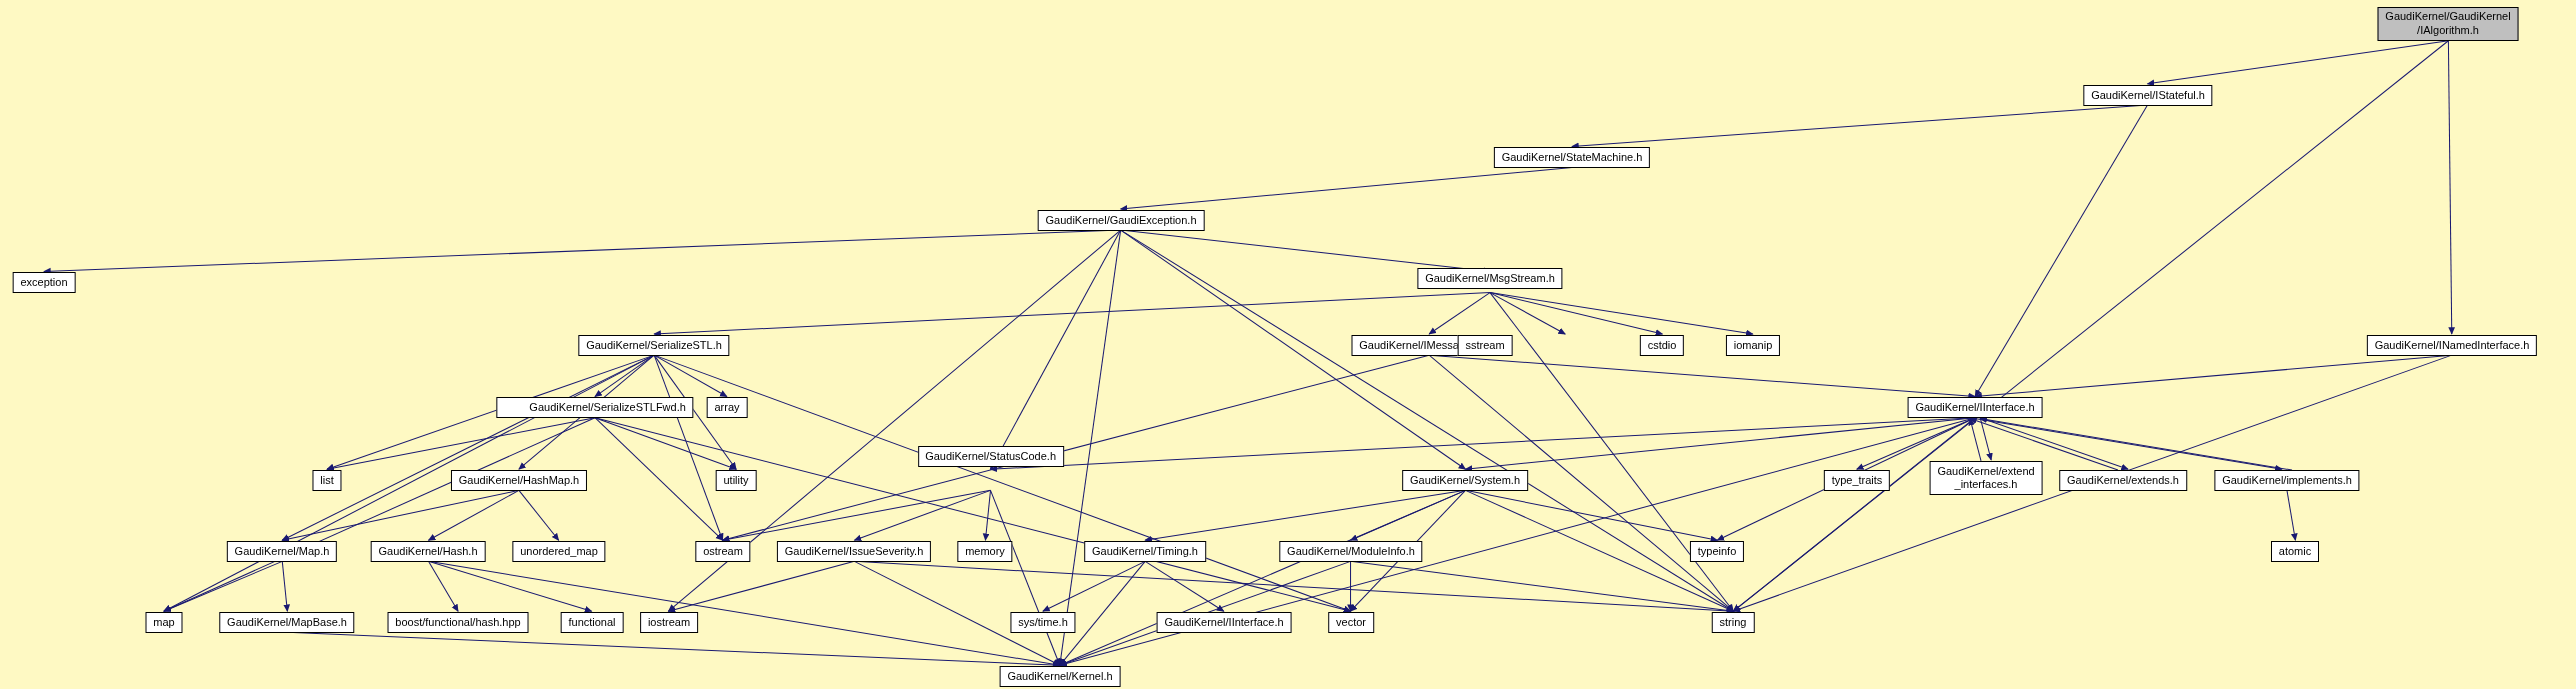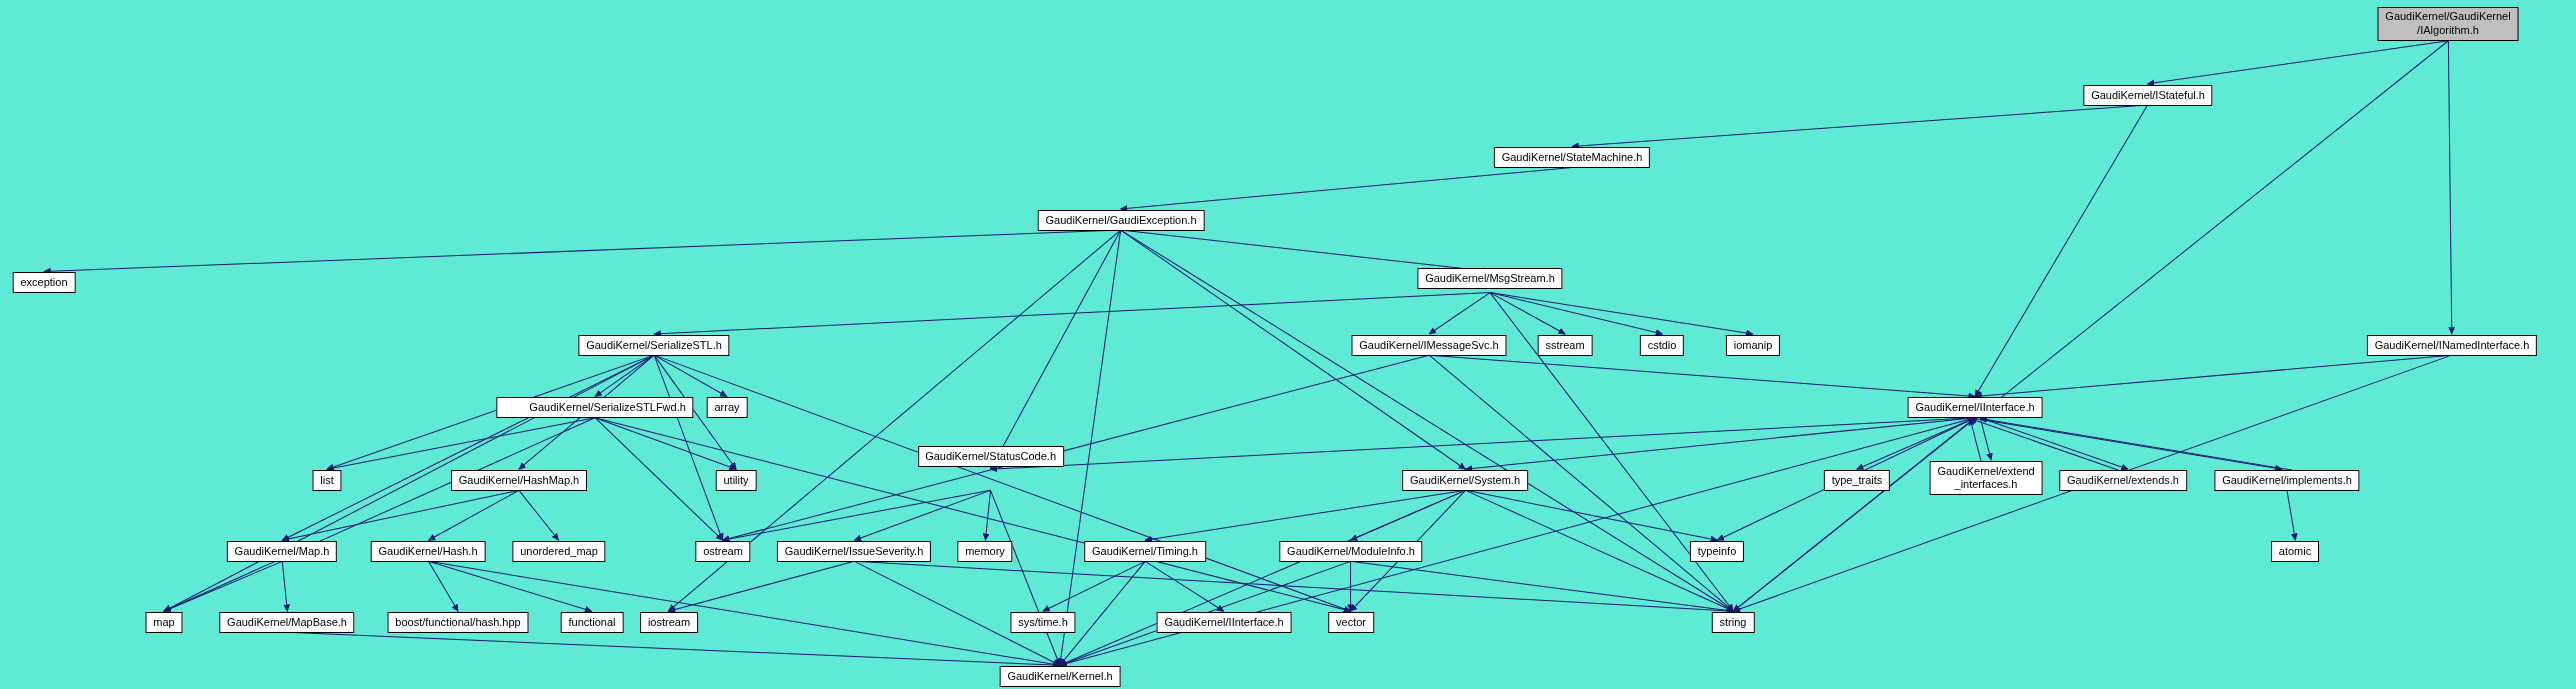--- a/index.html
+++ b/index.html
@@ -34,21 +34,21 @@
   .node.root {
     cursor: default;
   }
   .node-label {
     white-space: pre;
   }
 </style>
 </head>
 <body>
 
-<div id="stage" style="width: 2576px; height: 690px; background: #5eead4;">
+<div id="stage" style="width: 2576px; height: 690px; background: #fef9c3;">
   <svg id="edge-layer" xmlns="http://www.w3.org/2000/svg" width="2576" height="690" viewBox="0 0 3048 816">
     <defs>
       <marker id="arrowhead" markerWidth="10" markerHeight="10" refX="8" refY="4" orient="auto" markerUnits="userSpaceOnUse">
         <path d="M0,0 L9,4 L0,8 z" fill="#191970"></path>
       </marker>
     </defs>
     <g id="edges">
         <line x1="2897" y1="48" x2="2541" y2="99" stroke="#191970" stroke-width="1.2" marker-end="url(#arrowhead)"></line>
         <line x1="2897" y1="48" x2="2901" y2="395" stroke="#191970" stroke-width="1.2" marker-end="url(#arrowhead)"></line>
         <line x1="2897" y1="48" x2="2051" y2="723" stroke="#191970" stroke-width="1.2" marker-end="url(#arrowhead)"></line>
@@ -148,21 +148,21 @@
   </div>
     <div class="node" style="left: 1490px; top: 268px; background: rgb(255, 255, 255); border-color: rgb(0, 0, 0); color: rgb(0, 0, 0);">
     <span class="node-label">GaudiKernel/MsgStream.h</span>
   </div>
     <div class="node" style="left: 654px; top: 335px; background: rgb(255, 255, 255); border-color: rgb(0, 0, 0); color: rgb(0, 0, 0); text-align: center;">
     <span class="node-label">GaudiKernel/SerializeSTL.h</span>
   </div>
     <div class="node" style="left: 1429px; top: 335px; background: rgb(255, 255, 255); border-color: rgb(0, 0, 0); color: rgb(0, 0, 0);">
     <span class="node-label">GaudiKernel/IMessageSvc.h</span>
   </div>
-    <div class="node" style="left: 1565px; top: 335px; background: rgb(255, 255, 255); border-color: rgb(0, 0, 0); color: rgb(0, 0, 0); text-align: right;">
+    <div class="node" style="left: 1485px; top: 335px; background: rgb(255, 255, 255); border-color: rgb(0, 0, 0); color: rgb(0, 0, 0); text-align: right;">
     <span class="node-label">sstream</span>
   </div>
     <div class="node" style="left: 1662px; top: 335px; background: rgb(255, 255, 255); border-color: rgb(0, 0, 0); color: rgb(0, 0, 0);">
     <span class="node-label">cstdio</span>
   </div>
     <div class="node" style="left: 1753px; top: 335px; background: rgb(255, 255, 255); border-color: rgb(0, 0, 0); color: rgb(0, 0, 0);">
     <span class="node-label">iomanip</span>
   </div>
     <div class="node" style="left: 2452px; top: 335px; background: rgb(255, 255, 255); border-color: rgb(0, 0, 0); color: rgb(0, 0, 0);">
     <span class="node-label">GaudiKernel/INamedInterface.h</span>

